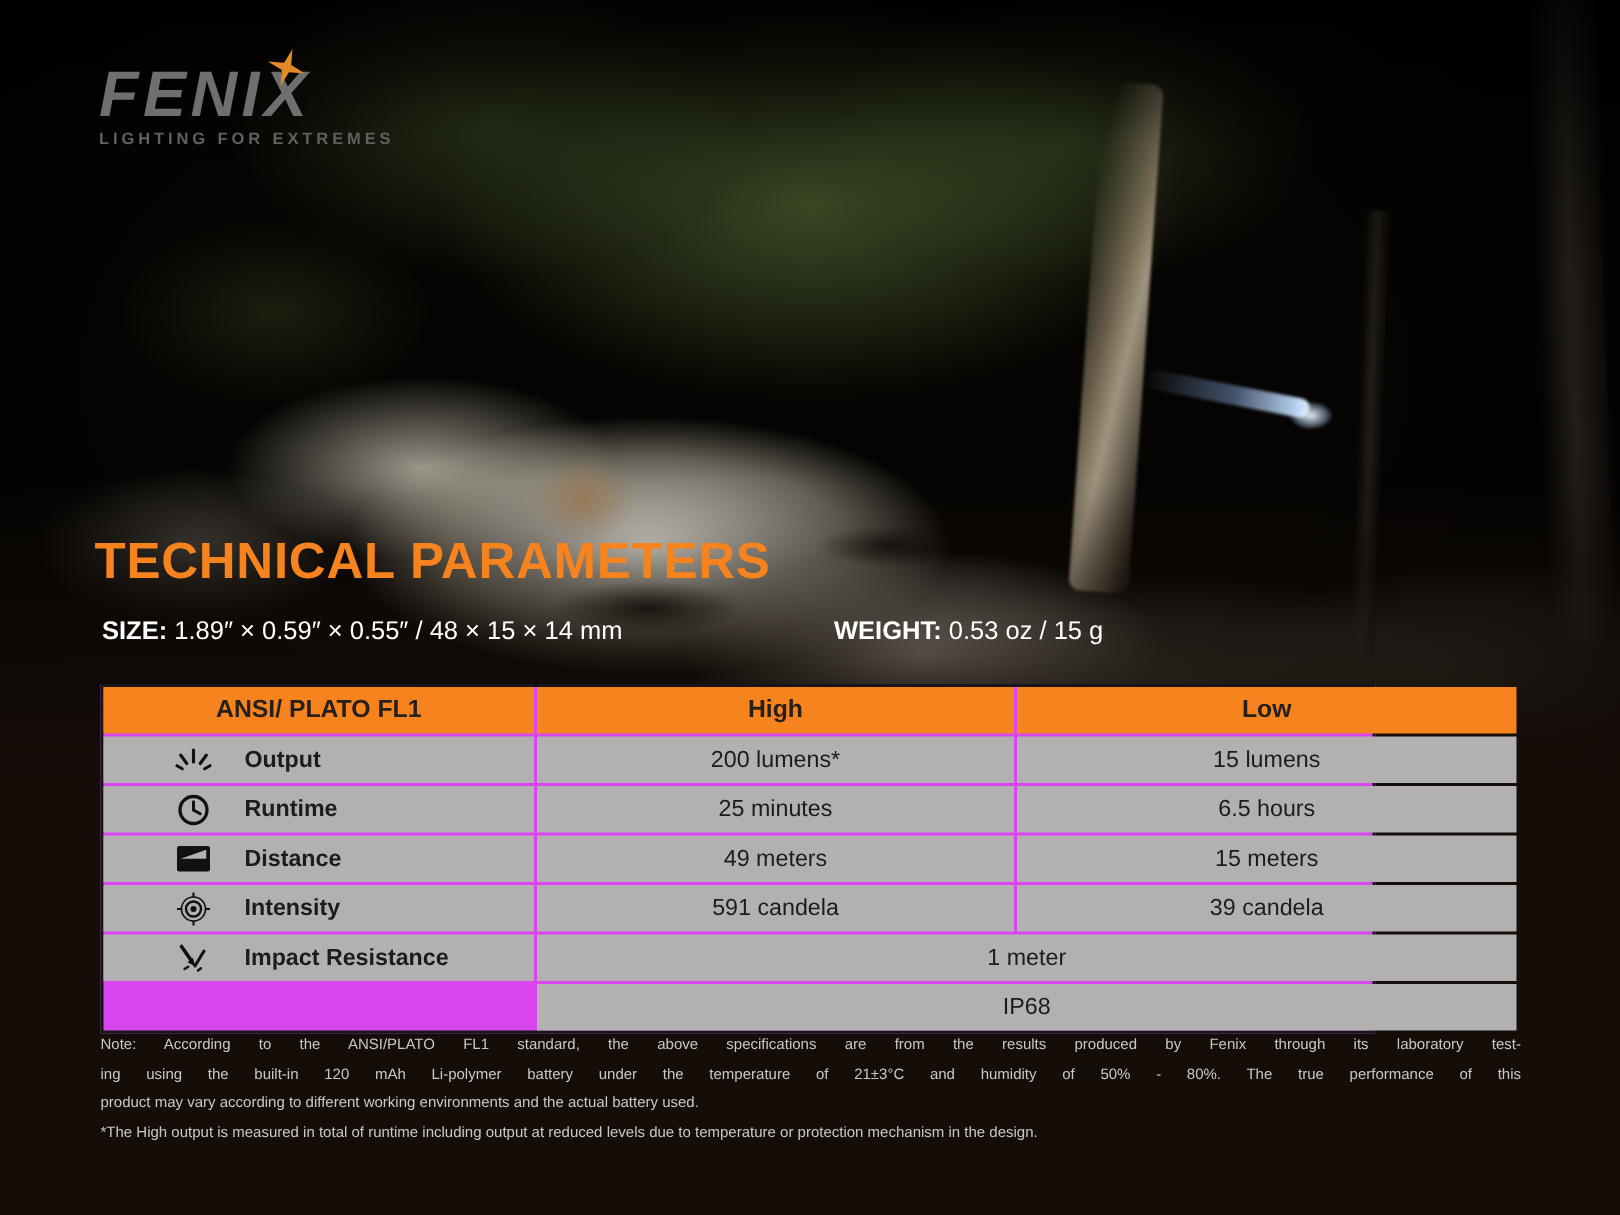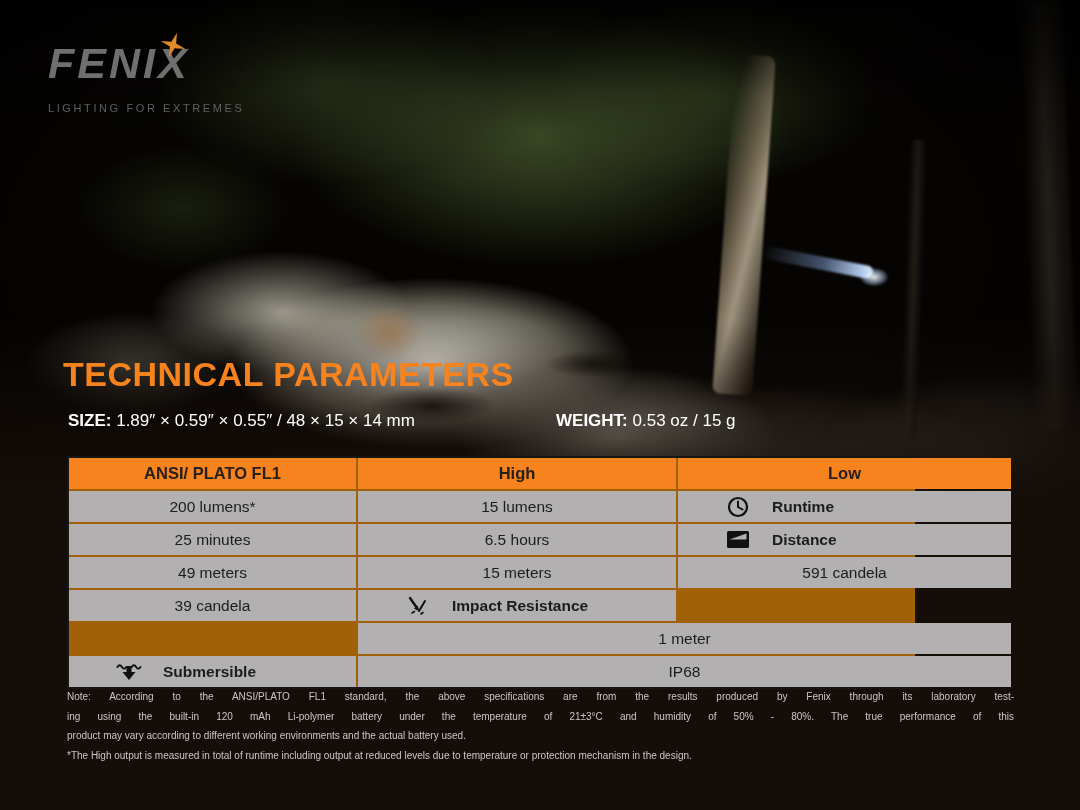--- a/index.html
+++ b/index.html
@@ -43,37 +43,37 @@
     transform:rotate(11deg);filter:blur(1.2px);}
   .beam-tip{position:absolute;left:860px;top:268px;width:28px;height:18px;border-radius:50%;
     background:radial-gradient(ellipse, rgba(240,250,255,0.95), rgba(170,200,240,0.4) 55%, transparent 75%);
     filter:blur(1px);}
   .photo-overlay{position:absolute;inset:0;
     background:
       linear-gradient(to bottom, rgba(0,0,0,0.60) 0%, rgba(0,0,0,0.15) 18%, rgba(0,0,0,0) 35%, rgba(0,0,0,0) 62%, rgba(21,13,8,0.55) 80%, rgba(21,13,8,0.97) 96%, #150d08 100%),
       radial-gradient(ellipse 760px 430px at 46% 48%, rgba(0,0,0,0) 50%, rgba(0,0,0,0.7) 95%);}
 
   
-  .logo{position:absolute;left:48px;top:40px;z-index:5;}
+  .logo{position:absolute;left:66px;top:40px;z-index:5;}
   .logo-star{position:absolute;left:112px;top:-8px;}
   .logo-text{font-size:43px;line-height:46px;font-weight:bold;font-style:italic;
     color:#6f6f6f;letter-spacing:3px;}
-  .logo-tagline{font-size:11px;color:#606060;letter-spacing:2.6px;margin-top:16px;}
+  .logo-tagline{font-size:11px;color:#606060;letter-spacing:2.6px;margin-top:1px;font-weight:bold;}
 
   
   .title{position:absolute;left:63px;top:355px;z-index:5;
     font-size:34px;font-weight:bold;color:#F6831D;letter-spacing:0.5px;}
   .specs{position:absolute;left:68px;top:411px;width:945px;z-index:5;
     color:#ffffff;font-size:17px;}
   .spec-label{font-weight:bold;}
   .weight-block{position:absolute;left:488px;top:0;}
 
   
   .spec-table{position:absolute;left:67px;top:456px;width:850px;z-index:5;
-    box-sizing:border-box;border:2px solid #161616;background:#a16207;
+    box-sizing:border-box;border:2px solid #161616;background:#d946ef;
     display:grid;grid-template-columns:287px 318px 333px;grid-auto-rows:31px;gap:2px;}
   .cell{background:#b2b0b0;display:flex;align-items:center;justify-content:center;
     font-size:15.5px;color:#1c1c1c;}
   .cell.hdr{background:#F6831D;font-weight:bold;color:#27201a;font-size:16.5px;}
   .cell.lbl{justify-content:flex-start;font-weight:bold;}
   .cell.merged{grid-column:2/4;}
   .row-icon{width:36px;display:flex;justify-content:center;align-items:center;
     margin-left:42px;margin-right:16px;flex:0 0 auto;}
 
   
@@ -116,20 +116,32 @@
     <span>0.53 oz / 15 g</span>
   </span>
 </div>
 
 <div class="spec-table">
 
   <div class="cell hdr">ANSI/ PLATO  FL1</div>
   <div class="cell hdr">High</div>
   <div class="cell hdr">Low</div>
 
+  <div class="cell lbl">
+    <span class="row-icon">
+      <svg width="26" height="20" viewBox="0 0 26 20" stroke="#111" stroke-width="2.1" stroke-linecap="round" fill="none">
+        <path d="M13 11 L13 3"></path>
+          <path d="M8.5 12 L4.5 6.5"></path>
+          <path d="M17.5 12 L21.5 6.5"></path>
+        <path d="M5.5 15.5 L2 13.5"></path>
+          <path d="M20.5 15.5 L24 13.5"></path>
+      </svg>
+    </span>
+    <span>Output</span>
+  </div>
   <div class="cell">200 lumens*</div>
   <div class="cell">15 lumens</div>
 
   <div class="cell lbl">
     <span class="row-icon">
       <svg width="22" height="22" viewBox="0 0 22 22" stroke="#111" fill="none" stroke-linecap="round">
         <circle cx="11" cy="11" r="9" stroke-width="2.2"></circle>
         <path d="M11 5.5 L11 11 L15.5 13.5" stroke-width="2"></path>
       </svg>
     </span>
@@ -143,46 +155,47 @@
       <svg width="24" height="19" viewBox="0 0 24 19">
         <rect x="1" y="1" width="22" height="17" rx="1.5" fill="#111"></rect>
         <polygon points="3.5,9.5 20.5,3.5 20.5,9.5" fill="#b2b0b0"></polygon>
       </svg>
     </span>
     <span>Distance</span>
   </div>
   <div class="cell">49 meters</div>
   <div class="cell">15 meters</div>
 
+  <div class="cell lbl">
+    <span class="row-icon">
+      <svg width="24" height="24" viewBox="0 0 24 24" fill="none" stroke="#111">
+        <circle cx="12" cy="12" r="2" fill="#111" stroke="none"></circle>
+        <circle cx="12" cy="12" r="5" stroke-width="1.6"></circle>
+        <circle cx="12" cy="12" r="8" stroke-width="1.1"></circle>
+        <path d="M12 1 L12 4 M12 20 L12 23 M1 12 L4 12 M20 12 L23 12" stroke-width="1.4"></path>
+      </svg>
+    </span>
+    <span>Intensity</span>
+  </div>
   <div class="cell">591 candela</div>
   <div class="cell">39 candela</div>
 
   <div class="cell lbl">
     <span class="row-icon">
       <svg width="24" height="22" viewBox="0 0 24 22" fill="none" stroke="#111" stroke-linecap="round">
         <path d="M4 3 L11 13" stroke-width="2.4"></path>
         <polygon points="8,13.5 13.5,16.5 11.5,10.5" fill="#111" stroke="none"></polygon>
         <path d="M13 16 L19 6" stroke-width="2"></path>
         <path d="M6 18 L8.5 16.5 M15 19 L17 17.5" stroke-width="1.6"></path>
       </svg>
     </span>
     <span>Impact Resistance</span>
   </div>
   <div class="cell merged">1 meter</div>
 
-  <div class="cell lbl">
-    <span class="row-icon">
-      <svg width="26" height="20" viewBox="0 0 26 20" fill="none" stroke="#111" stroke-linecap="round">
-        <path d="M1.5 5 q2.2,-3.4 4.4,0 q2.2,3.4 4.4,0" stroke-width="2"></path>
-        <path d="M15.7 5 q2.2,-3.4 4.4,0 q2.2,3.4 4.4,0" stroke-width="2"></path>
-        <polygon points="10.5,4 15.5,4 15.5,10 19.5,10 13,18 6.5,10 10.5,10" fill="#111" stroke="none"></polygon>
-      </svg>
-    </span>
-    <span>Submersible</span>
-  </div>
   <div class="cell merged">IP68</div>
 </div>
 
 <div class="notes">
   <div class="note-line jl">Note: According to the ANSI/PLATO FL1 standard, the above specifications are from the results produced by Fenix through its laboratory test-</div>
   <div class="note-line jl">ing using the built-in 120 mAh Li-polymer battery under the temperature of 21±3°C and humidity of 50% - 80%. The true performance of this</div>
   <div class="note-line">product may vary according to different working environments and the actual battery used.</div>
   <div class="note-line">*The High output is measured in total of runtime including output at reduced levels due to temperature or protection mechanism in the design.</div>
 </div>
 

